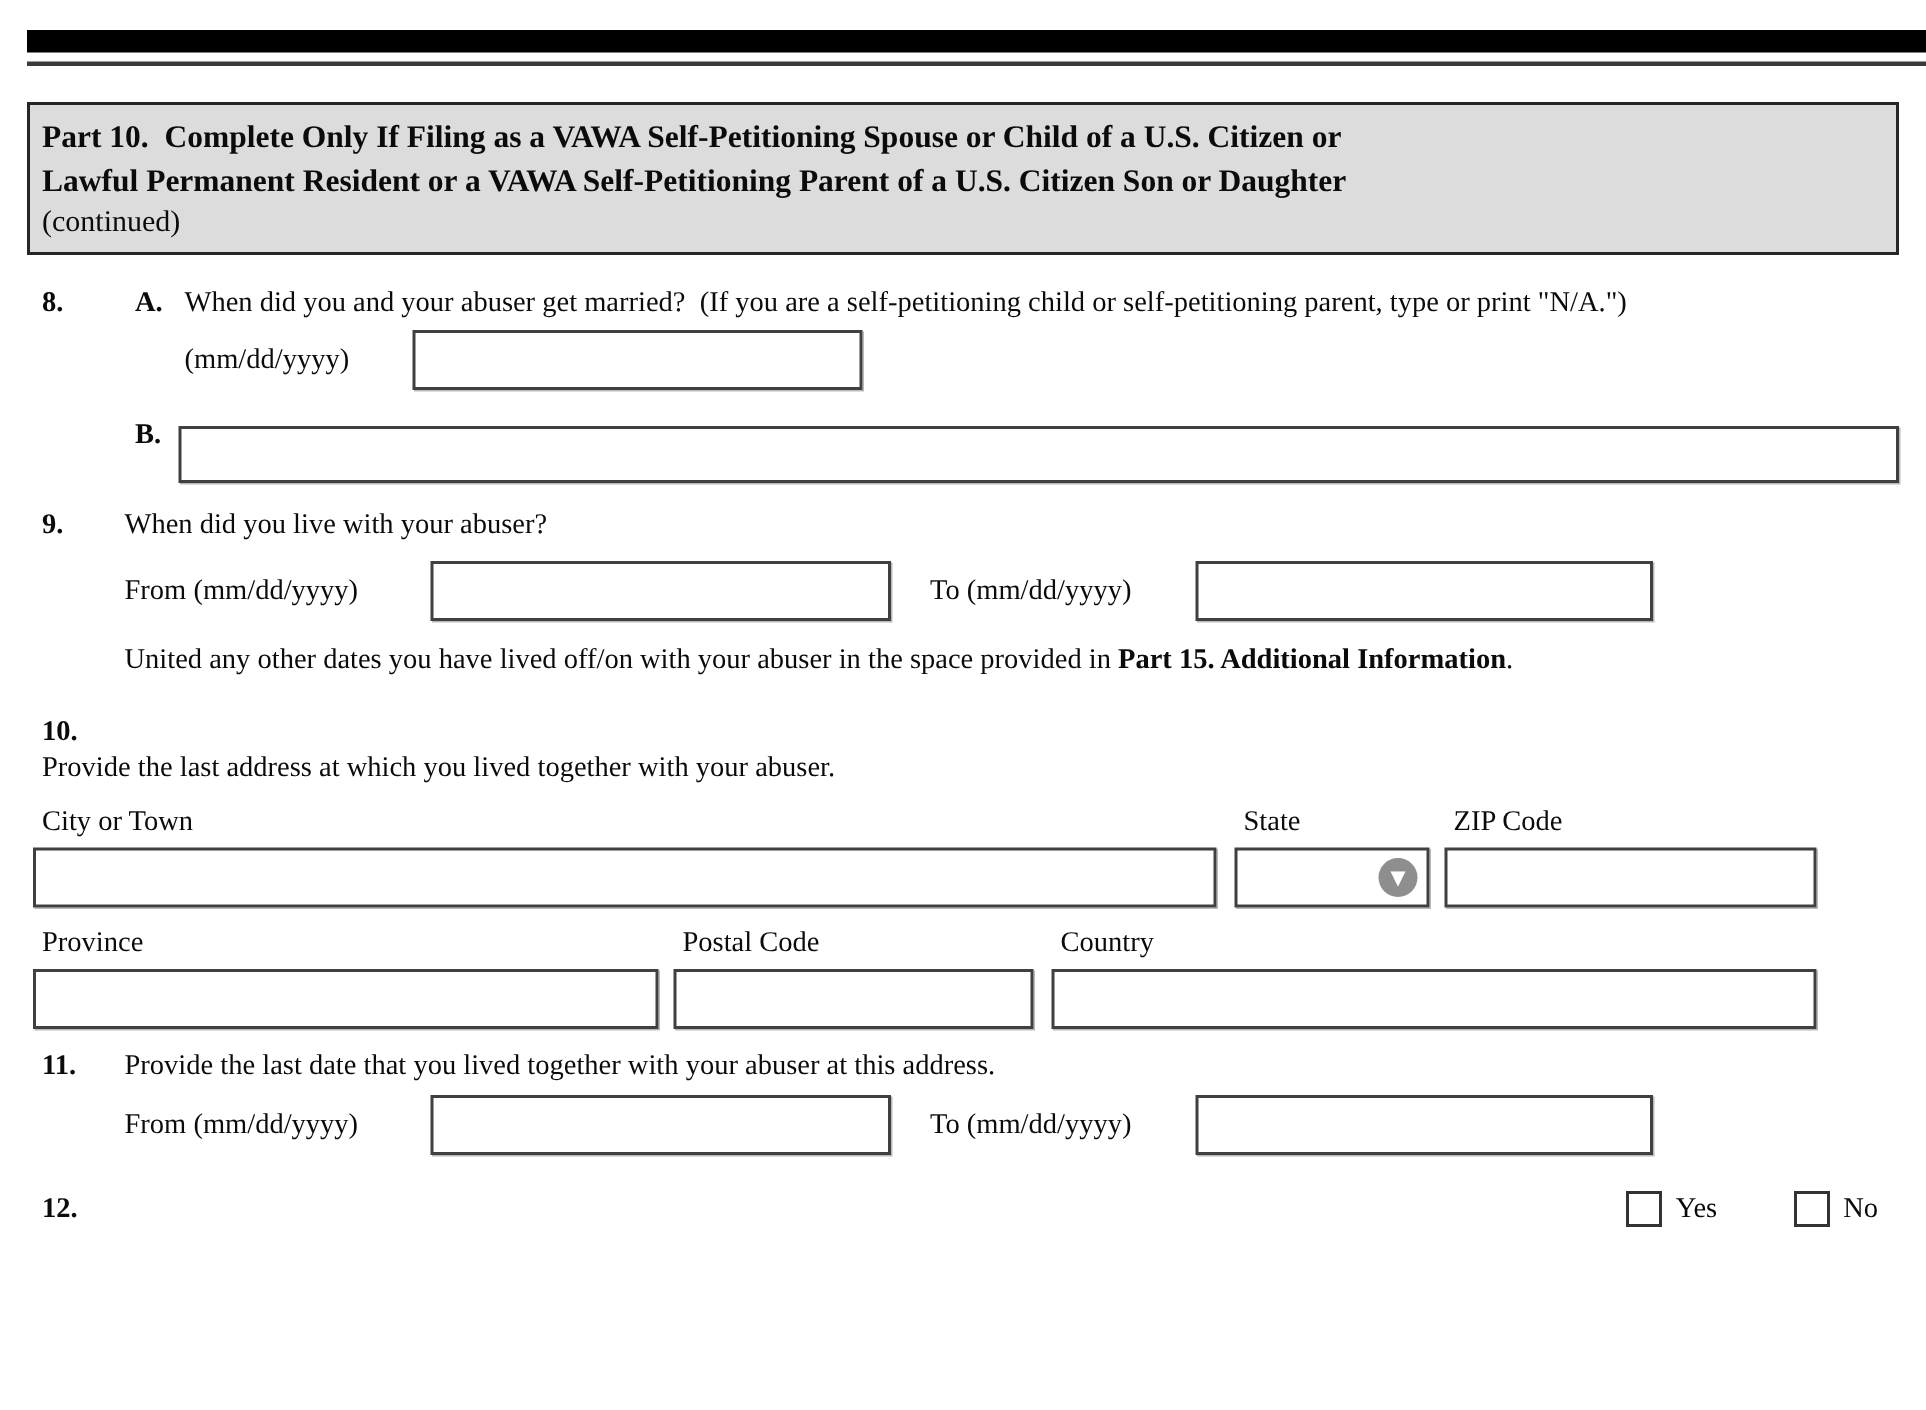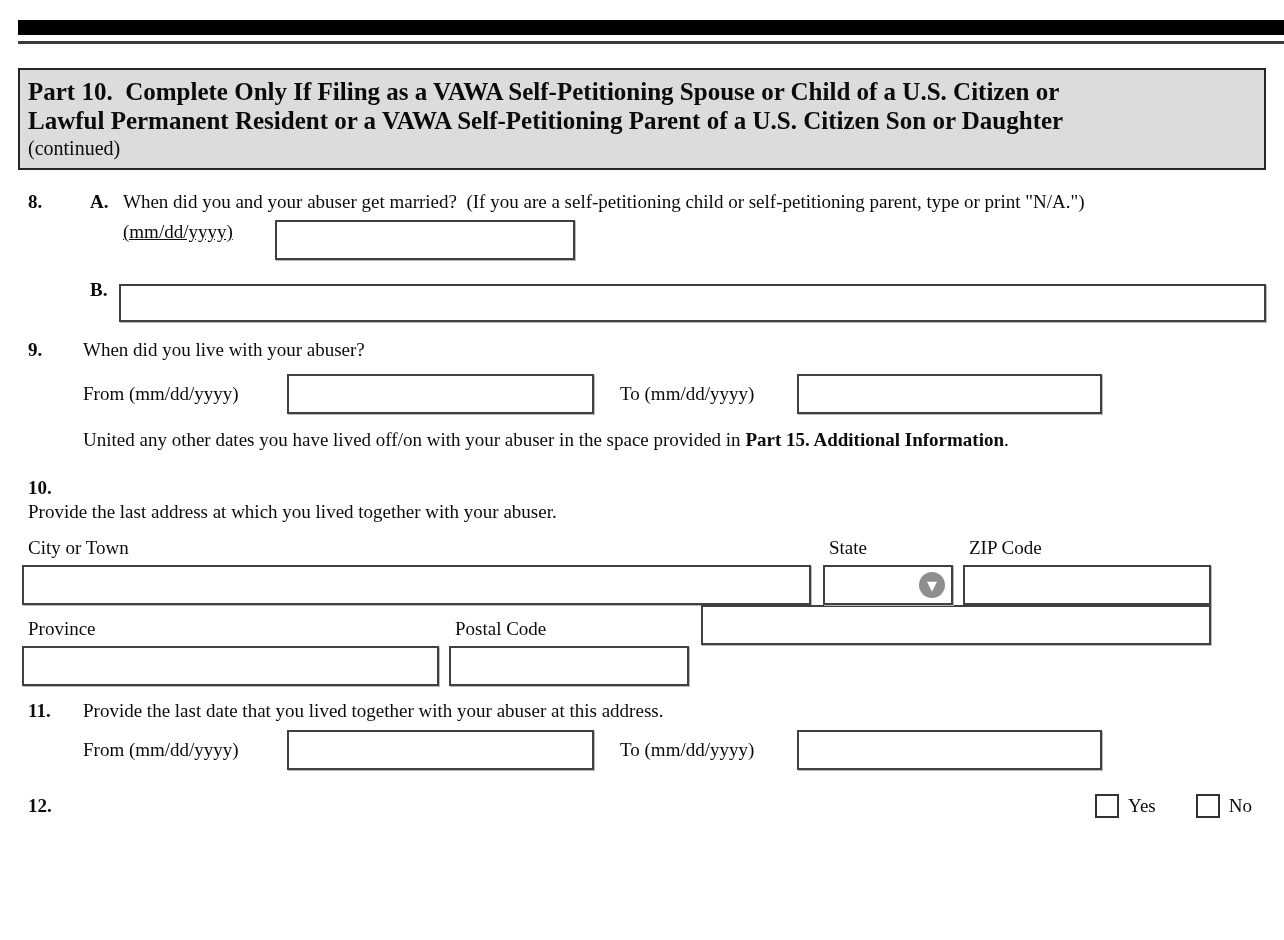--- a/index.html
+++ b/index.html
@@ -15,21 +15,21 @@
   .top-bar   { position: absolute; left: 18px; top: 20px; width: 1266px; height: 15px; background: #000; }
   .top-rule  { position: absolute; left: 18px; top: 41px; width: 1266px; height: 3px; background: #3a3a3a; }
 
   .content   { position: absolute; left: 18px; top: 68px; width: 1248px; }
 
   .part-header {
     background: #dcdcdc;
     border: 2px solid #262626;
     padding: 7px 10px 6px 8px;
   }
-  .ph-line { font-weight: bold; font-size: 25px; line-height: 29px; white-space: pre-wrap; }
+  .ph-line { font-weight: bold; font-size: 21px; line-height: 29px; white-space: pre-wrap; }
   .ph-cont { font-size: 20px; line-height: 27px; }
 
   .items { margin-left: 10px; }
 
   .item { display: flex; align-items: flex-start; }
   .inum { font-weight: bold; flex: none; width: 55px; line-height: 24px; }
   .inum-8 { width: 62px; }
   .iletter { font-weight: bold; flex: none; width: 33px; line-height: 24px; }
   .ibody { flex: 1; min-width: 0; }
   .qtext { line-height: 24px; white-space: pre-wrap; }
@@ -38,21 +38,21 @@
     display: block;
     border: 2px solid #404040;
     background: #fff;
     box-shadow: 1px 1px 0 #b9b9b9;
     font-family: "Liberation Serif", serif;
     font-size: 18px;
     padding: 0 6px;
     height: 40px;
   }
 
-  .mm-row { display: flex; align-items: flex-start; margin-top: 6px; text-decoration: underline; }
+  .mm-row { display: flex; align-items: center; margin-top: 6px; }
   .mm-label { width: 152px; flex: none; line-height: 24px; }
   .mm-box { width: 300px; }
 
   .b-row { margin-top: 18px; display: flex; }
   .b-box { margin-top: 6px; margin-left: -4px; width: 1147px; height: 38px; }
 
   .date-row { display: flex; align-items: center; margin-top: 12px; }
   .from-label { flex: none; width: 204px; line-height: 24px; }
   .to-label   { flex: none; width: 177px; margin-left: 26px; line-height: 24px; }
   .from-box { width: 307px; }
@@ -99,21 +99,21 @@
     color: #fff;
     display: flex; align-items: center; justify-content: center;
     font-size: 13px;
     font-family: "DejaVu Sans", sans-serif;
     line-height: 1;
   }
 
   .yn-row { display: flex; align-items: center; margin-top: 24px; }
   .yn-group { display: flex; align-items: flex-end; margin-left: auto; }
   .yn-pair { display: flex; align-items: center; }
-  .yn-pair + .yn-pair { margin-left: 40px; }
+  .yn-pair + .yn-pair { margin-left: 51px; }
   .yn-label { margin-left: 9px; line-height: 24px; }
   .yn-end-pad { flex: none; width: 14px; }
 
   .mt20 { margin-top: 20px; }
   .mt16 { margin-top: 16px; }
   .mt24 { margin-top: 24px; flex-direction: column; }
   .mt13 { margin-top: 13px; }
   .dr-tight { margin-top: 7px; }
 </style>
 </head>
@@ -197,20 +197,21 @@
           <div class="addr-row">
             <div class="col-prov">
               <div class="addr-label">Province</div>
               <input type="text" class="tx w-full" value="" style="">
             </div>
             <div class="col-postal">
               <div class="addr-label">Postal Code</div>
               <input type="text" class="tx w-full" value="" style="">
             </div>
             <div class="col-ctry">
+              <div class="addr-label">Country</div>
               <input type="text" class="tx w-full" value="" style="">
             </div>
           </div>
         </div>
       </div>
     </div>
 
     <div class="item mt13">
       <div class="inum">11.</div>
       <div class="ibody">

